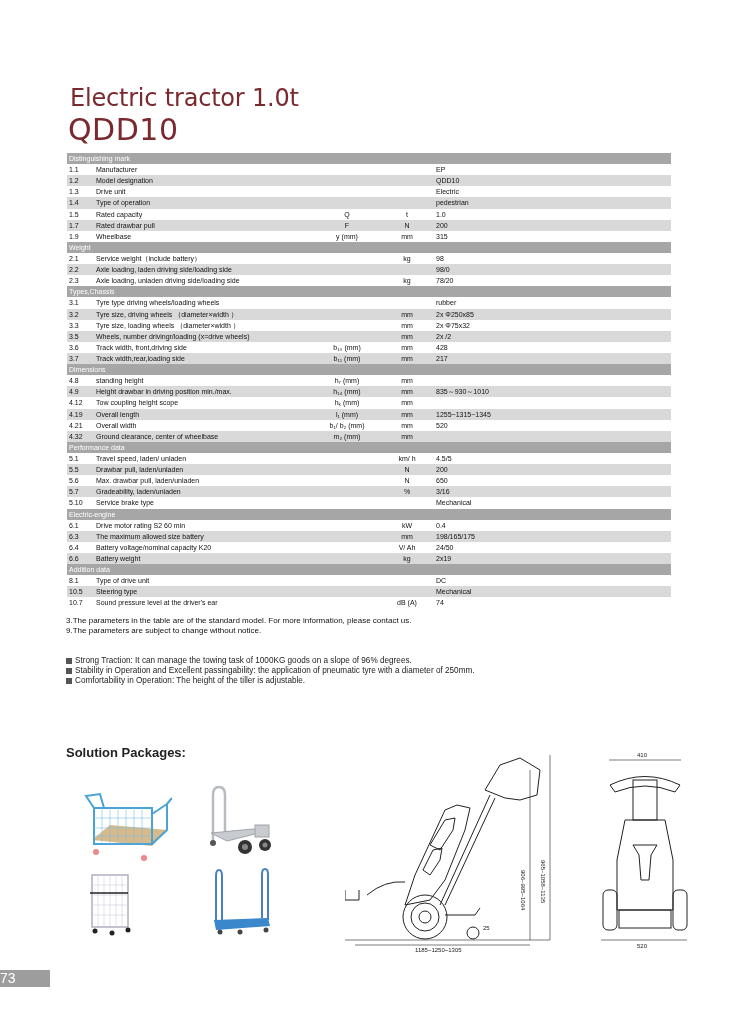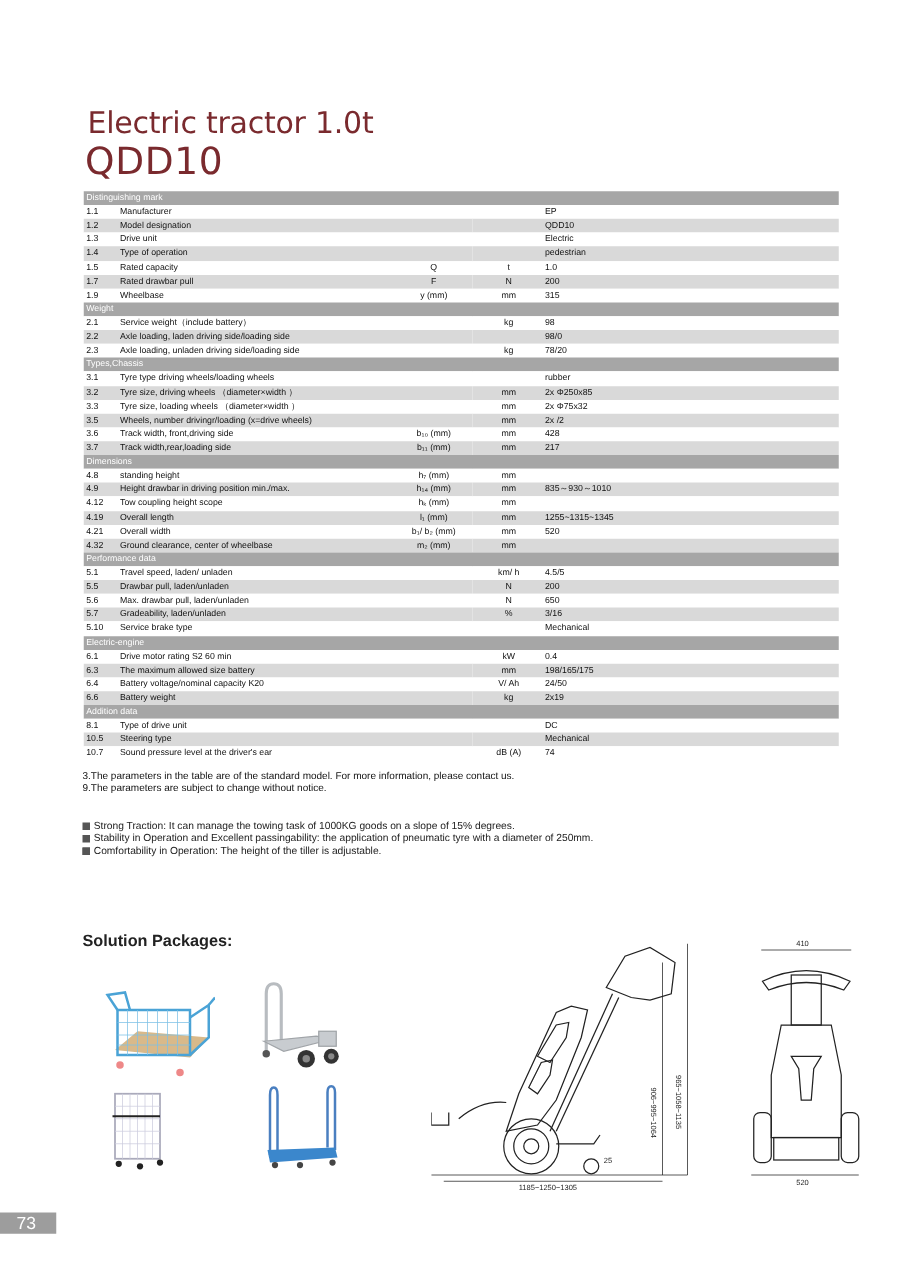--- a/index.html
+++ b/index.html
@@ -16,21 +16,21 @@
   td.lbl { width:220px; }
   td.sym { width:62px; text-align:center; }
   td.unit { width:58px; text-align:center; }
   .notes { position:absolute; left:66px; top:616px; font-size:8px; line-height:10px; color:#111; }
   .features { position:absolute; left:66px; top:656px; width:530px; font-size:8.2px; line-height:10.2px; color:#222; }
   .features .f { position:relative; padding-left:9px; }
   .features .bullet { position:absolute; left:0; top:2px; width:6px; height:6px; background:#555; }
   .sol-title { position:absolute; left:66px; top:745px; font-size:13px; color:#222;font-weight:bold; }
   .pkg { position:absolute; }
   .drawing { position:absolute; }
-  .page-tab { position:absolute; left:0; top:970px; width:45px; height:17px; background:#9d9d9d; color:#ffffff; font-size:14px; line-height:17px; text-align:center; padding-right:0; }
+  .page-tab { position:absolute; left:0; top:970px; width:45px; height:17px; background:#9d9d9d; color:#ffffff; font-size:14px; line-height:17px; text-align:left; padding-right:5px; }
   .page-tab span { padding-right:3px; }
 </style>
 </head>
 <body>
 
 <div class="title1">Electric tractor 1.0t</div>
 <div class="title2">QDD10</div>
 
 <table class="spec-table">
   <tbody id="spec-body">
@@ -295,21 +295,21 @@
       </tr>
     </tbody>
 </table>
 
 <div class="notes">
   <div>3.The parameters in the table are of the standard model. For more information, please contact us.</div>
   <div>9.The parameters are subject to change without notice.</div>
 </div>
 
 <div class="features">
-  <div class="f"><span class="bullet"></span><span>Strong Traction: It can manage the towing task of 1000KG goods on a slope of 15% degrees.</span></div>
+  <div class="f"><span class="bullet"></span><span>Strong Traction: It can manage the towing task of 1000KG goods on a slope of 96% degrees.</span></div>
   <div class="f"><span class="bullet"></span><span>Stability in Operation and Excellent passingability: the application of  pneumatic tyre  with a diameter of 250mm.</span></div>
   <div class="f"><span class="bullet"></span></div>
   <div class="f"><span class="bullet"></span><span>Comfortability in Operation: The height of the tiller is adjustable.</span></div>
 </div>
 
 <div class="sol-title">Solution Packages:</div>
 
 <svg class="pkg" style="left:82px;top:790px" width="90" height="75">
   <polygon points="10,50 70,56 85,40 28,35" fill="#d8b98a"></polygon>
   <rect x="12" y="18" width="58" height="36" fill="none" stroke="#4aa3d6" stroke-width="2"></rect>

